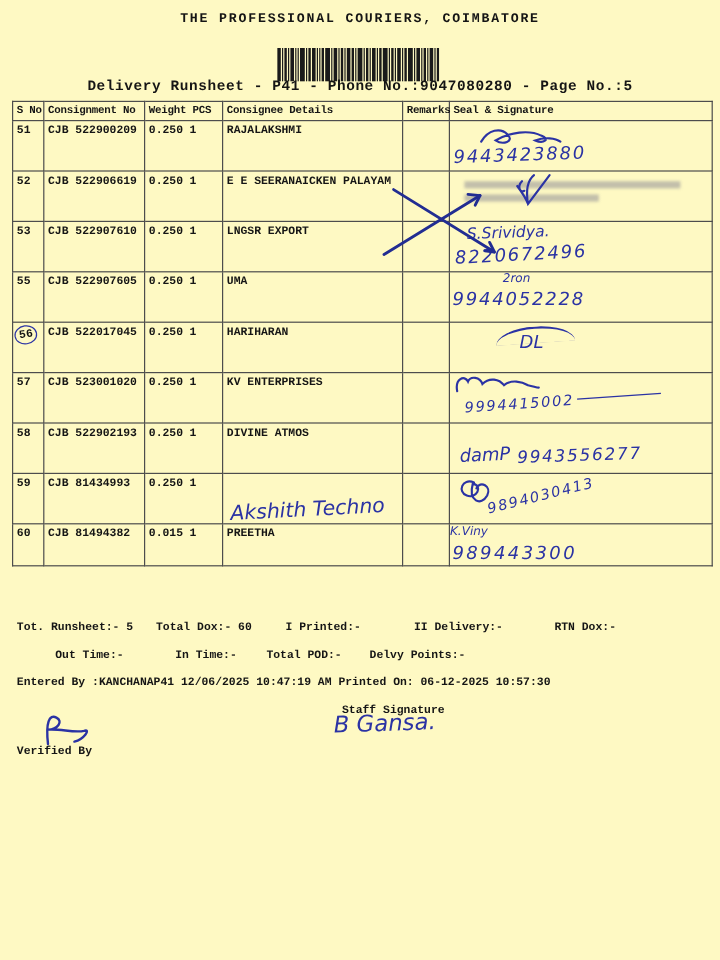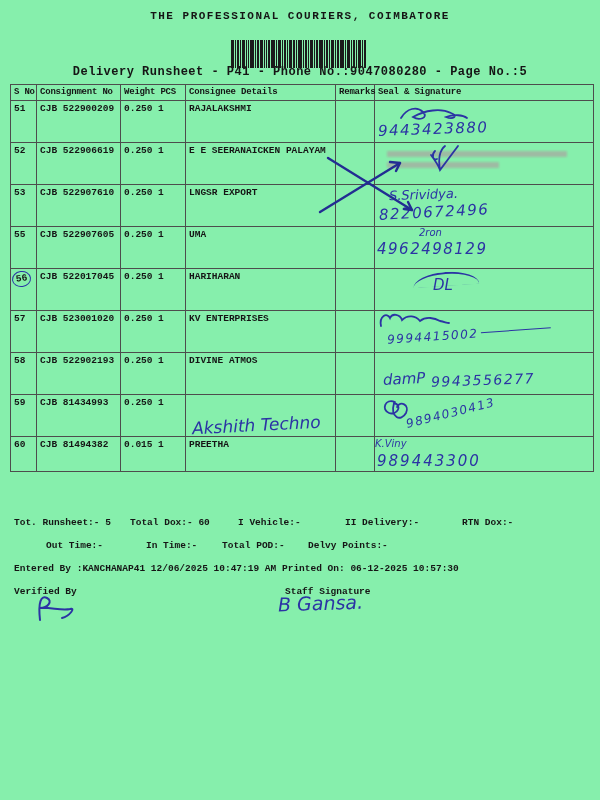--- a/index.html
+++ b/index.html
@@ -1,17 +1,17 @@
 <!DOCTYPE html>
 <html><head>
 <meta charset="utf-8">
 <style>
   html,body{margin:0;padding:0;}
   body{width:600px;height:800px;background:#e9e7e2;}
-  .page{position:relative;width:600px;height:800px;background:#86efac;overflow:hidden;
+  .page{position:relative;width:600px;height:800px;background:#fef9c3;overflow:hidden;
         font-family:"Liberation Mono","DejaVu Sans Mono",monospace;color:#151515;}
   
   .title1{position:absolute;top:10px;left:0;width:600px;text-align:center;
           font-size:11px;font-weight:700;letter-spacing:1.5px;}
   .title2{position:absolute;top:26px;left:0;width:600px;text-align:center;
           font-size:12px;font-weight:700;letter-spacing:0.5px;margin-top:39px;}
   .info-left{position:absolute;top:41px;left:14px;font-size:9.5px;font-weight:700;line-height:12px;white-space:pre;}
   .info-left .row-line{display:block;}
   .vehicle-line{margin-left:4px;font-weight:600;}
   .barcode{position:absolute;top:40px;left:231px;width:135px;height:28px;}
@@ -71,21 +71,21 @@
   .f1{top:517px;}
   .f1 span:nth-child(1){left:14px;} .f1 span:nth-child(2){left:130px;}
   .f1 span:nth-child(3){left:238px;} .f1 span:nth-child(4){left:345px;}
   .f1 span:nth-child(5){left:462px;}
   .f2{top:540px;}
   .f2 span:nth-child(1){left:14px;margin-left:32px;} .f2 span:nth-child(2){left:115px;margin-left:31px;}
   .f2 span:nth-child(3){left:222px;} .f2 span:nth-child(4){left:308px;}
   .f3{top:563px;}
   .f3 span:nth-child(1){left:14px;} .f3 span:nth-child(2){left:282px;}
   .f4{top:586px;}
-  .f4 span:nth-child(1){left:14px;} .f4 span:nth-child(2){left:285px;}
+  .f4 span:nth-child(1){left:14px;margin-top:34px;} .f4 span:nth-child(2){left:285px;}
   .verified-sig{position:absolute;left:32px;top:592px;}
   .staff-sig{position:absolute;left:278px;top:592px;color:#2b33a4;font-family:"DejaVu Sans",sans-serif;
        font-style:italic;font-size:19px;transform:rotate(-2deg);white-space:nowrap;}
 </style>
 </head>
 <body>
 
 <div class="page">
 
   <div class="title1">THE PROFESSIONAL COURIERS, COIMBATORE</div>
@@ -225,21 +225,21 @@
     <td>CJB 522907605</td>
     <td class="wt-cell">
       <span class="wt">0.250</span><span class="pcs">1</span>
     </td>
     <td class="consignee-cell">
       <span class="printed">UMA</span><span class="hand"></span>
     </td>
     <td></td>
     <td class="seal-cell">
             <span class="sig word">2ron</span>
-            <span class="sig phone">4962498129</span>
+            <span class="sig phone">9944052228</span>
           </td>
   </tr>
         <tr class="row-56">
     <td class="sno-cell"><span class="sno-wrap sno-circled">56</span></td>
     <td>CJB 522017045</td>
     <td class="wt-cell">
       <span class="wt">0.250</span><span class="pcs">1</span>
     </td>
     <td class="consignee-cell">
       <span class="printed">HARIHARAN</span><span class="hand"></span>
@@ -325,21 +325,21 @@
       <path d="M10,8 L94,60"></path>
       <path d="M94,60 L86,59 M94,60 L90,52"></path>
       <path d="M2,62 L82,13"></path>
       <path d="M82,13 L72,12 M82,13 L78,21"></path>
     </g>
   </svg>
 
   <div class="fline f1">
     <span>Tot. Runsheet:- 5</span>
     <span>Total Dox:-  60</span>
-    <span>I Vehicle:-</span>
+    <span>I Printed:-</span>
     <span>II Delivery:-</span>
     <span>RTN Dox:-</span>
   </div>
   <div class="fline f2">
     <span>Out Time:-</span>
     <span>In Time:-</span>
     <span>Total POD:-</span>
     <span>Delvy Points:-</span>
   </div>
   <div class="fline f3">

